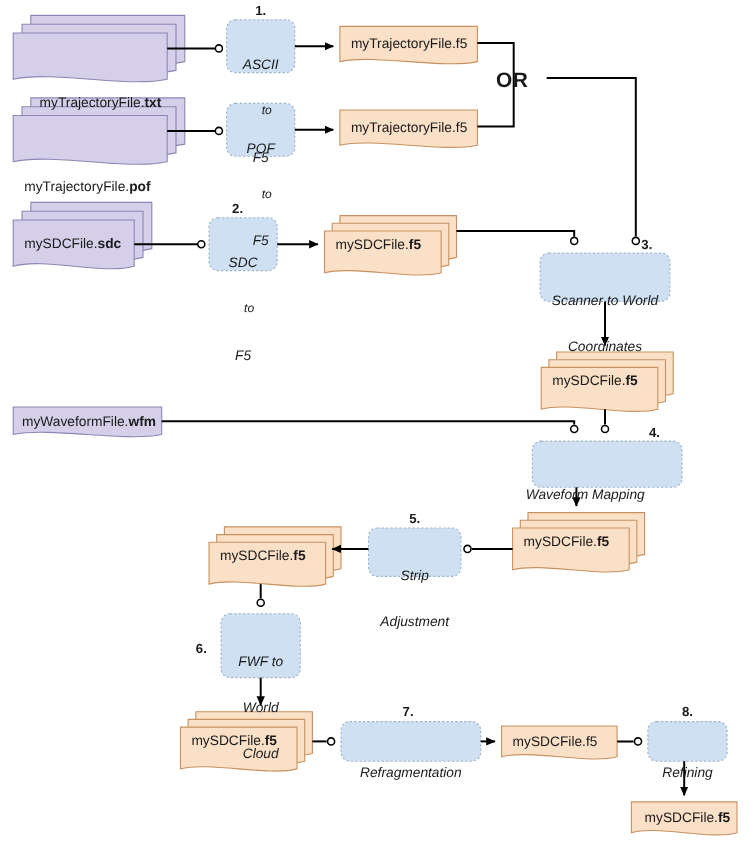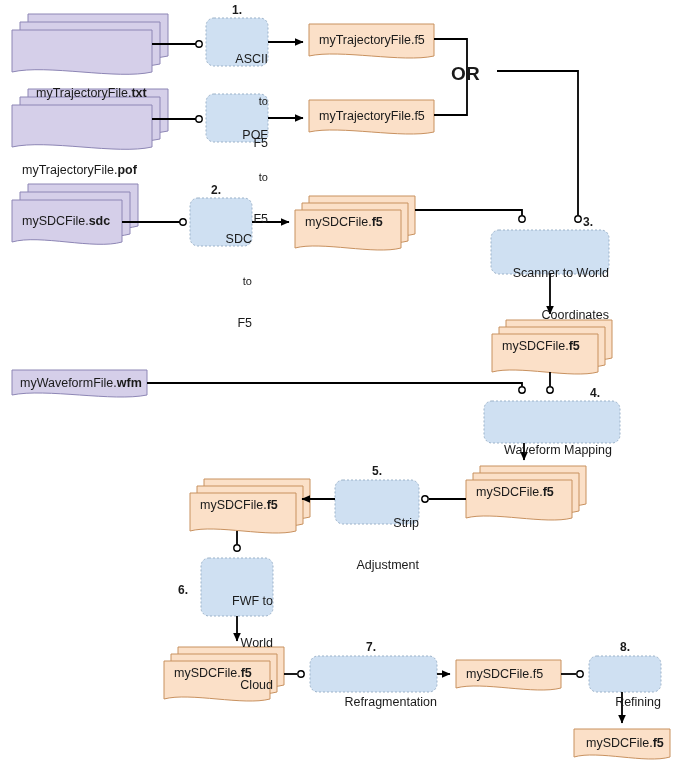--- a/index.html
+++ b/index.html
@@ -9,21 +9,21 @@
   svg{position:absolute;left:0;top:0;width:686px;height:766px;}
   .doc-label,.proc-label,.step-num,.or-label{
     position:absolute;
     font-family:"Liberation Sans","DejaVu Sans",sans-serif;
     color:#1a1a1a;
     white-space:pre;
     pointer-events:none;
   }
   .doc-label{font-size:12.5px;line-height:14px;}
   .doc-label b{font-weight:bold;}
-  .proc-label{font-size:12.5px;line-height:14px;text-align:right;}
+  .proc-label{font-size:12.5px;line-height:14px;font-style:italic;text-align:center;}
   .proc-label .sml{font-size:11px;padding-left:11px;}
   .step-num{font-size:12px;font-weight:bold;}
   .or-label{font-size:19px;font-weight:bold;letter-spacing:.3px;}
 </style>
 </head>
 <body>
 
 <div id="canvas">
 
   <svg viewBox="0 0 686 766" xmlns="http://www.w3.org/2000/svg">
@@ -212,21 +212,21 @@
   </div>
   <div class="proc-label" style="left:190px;top:204px;width:62px;">
     <div>SDC</div>
     <div class="sml">to</div>
     <div>F5</div>
   </div>
   <div class="proc-label" style="left:491px;top:238px;width:118px;">
     <div>Scanner to World</div>
     <div>Coordinates</div>
   </div>
-  <div class="proc-label" style="left:476px;top:415px;width:136px;">
+  <div class="proc-label" style="left:464px;top:415px;width:136px;">
     <div>Waveform Mapping</div>
   </div>
   <div class="proc-label" style="left:335px;top:488px;width:84px;">
     <div>Strip</div>
     <div>Adjustment</div>
   </div>
   <div class="proc-label" style="left:201px;top:566px;width:72px;">
     <div>FWF to</div>
     <div>World</div>
     <div>Cloud</div>

